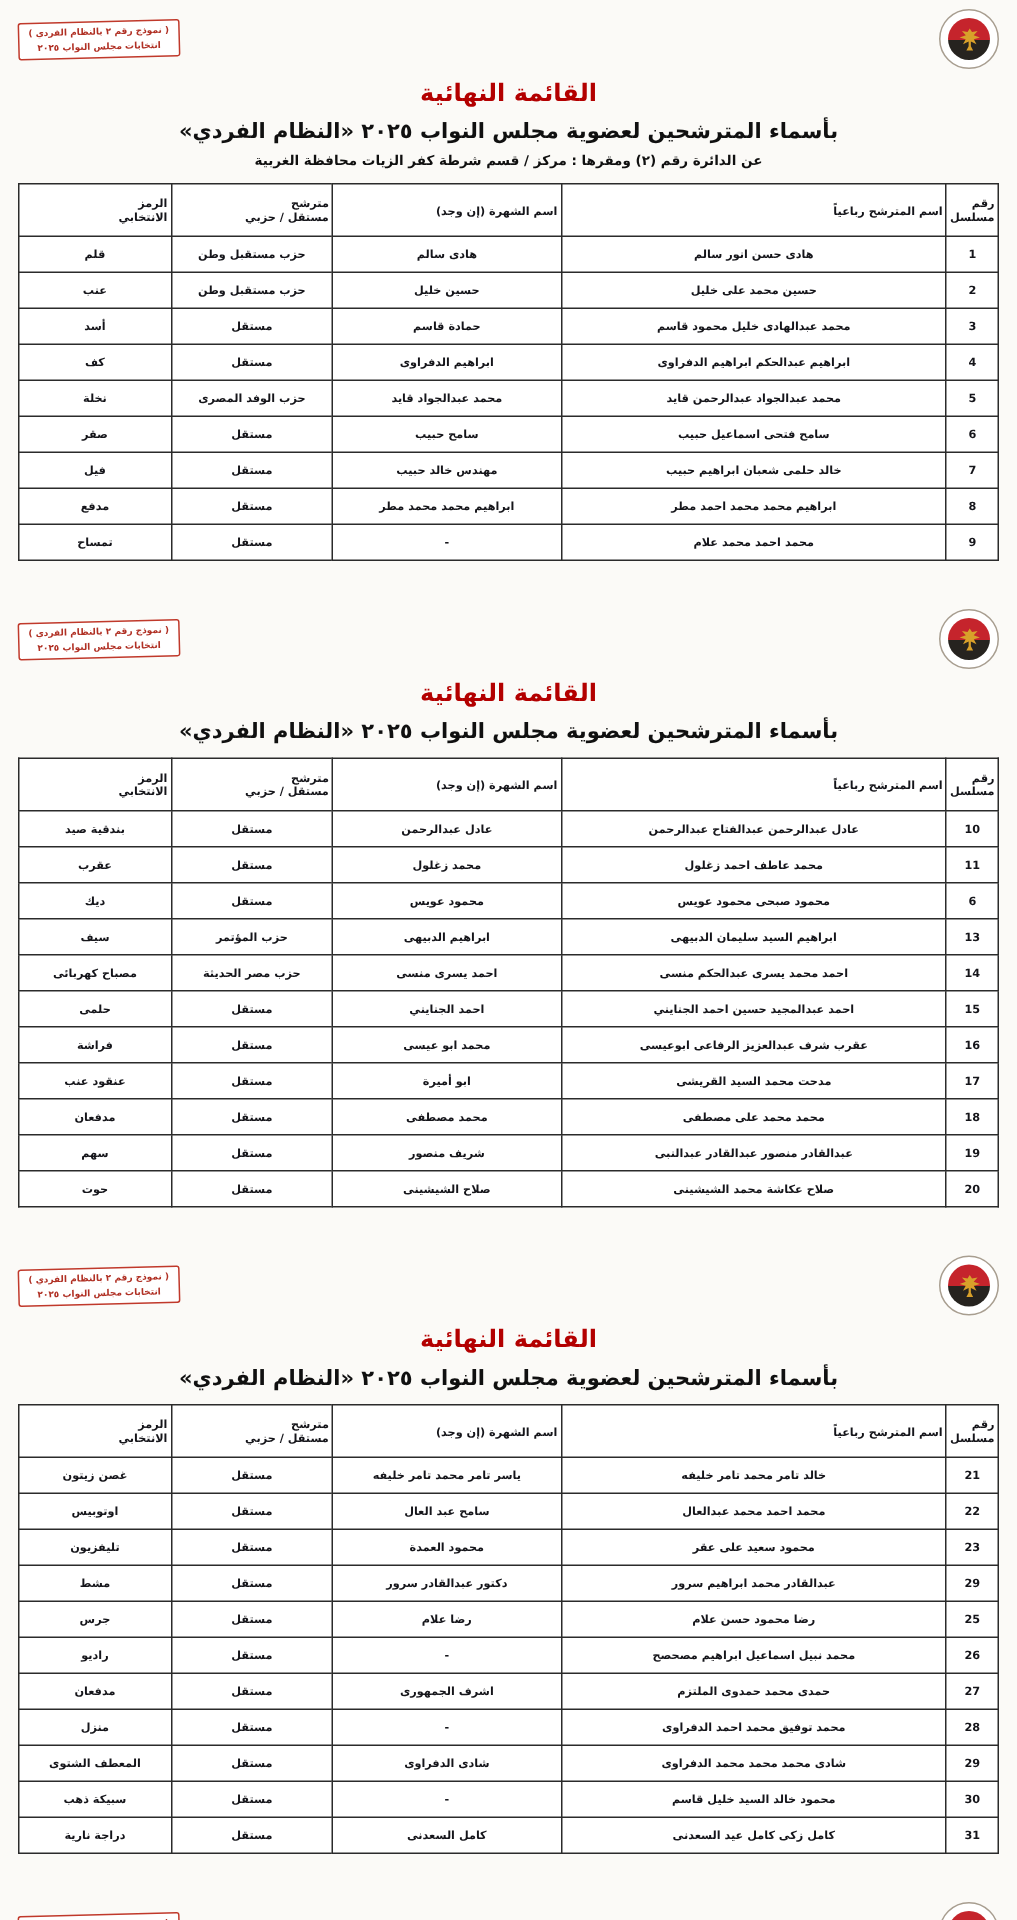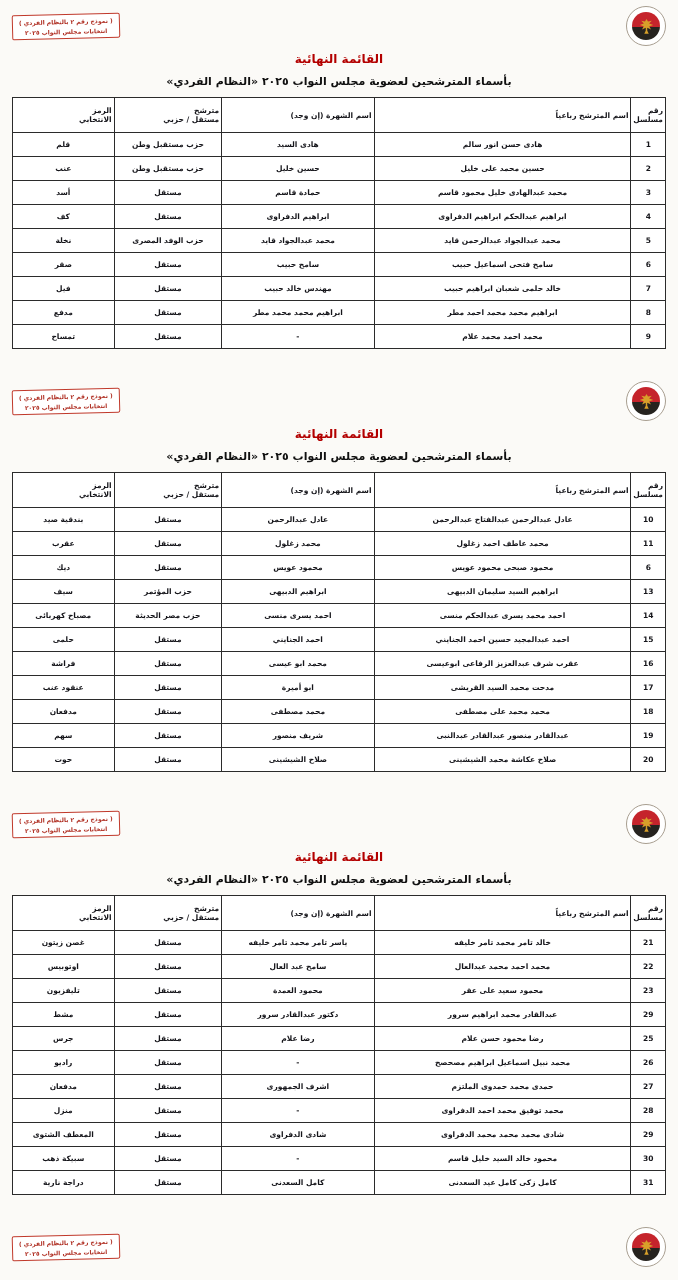--- a/index.html
+++ b/index.html
@@ -23,22 +23,22 @@
     background:linear-gradient(180deg,#c5242c 0 52%,#26231f 52% 100%);
     display:flex;align-items:center;justify-content:center;
   }
   .stamp{
     margin-top:8px;margin-right:2px;
     border:1px solid #c0392b;border-radius:2px;
     color:#b03024;font-size:6px;font-weight:bold;line-height:1.6;
     padding:2px 6px;text-align:center;transform:rotate(-1.5deg);
     background:#fff;
   }
-  .title{color:#b30000;font-size:12px;font-weight:bold;text-align:center;margin:4px 0 0;}
-  .subtitle{color:#101010;font-size:11px;font-weight:bold;text-align:center;margin:9px 0 0;}
+  .title{color:#b30000;font-size:16px;font-weight:bold;text-align:center;margin:4px 0 0;}
+  .subtitle{color:#101010;font-size:14px;font-weight:bold;text-align:center;margin:9px 0 0;}
   .district{color:#101010;font-size:9px;font-weight:bold;text-align:center;margin:7px 0 0;}
   table{
     width:100%;border-collapse:collapse;margin-top:9px;
     table-layout:fixed;background:#fff;
   }
   th,td{border:1px solid #2b2b2b;overflow:hidden;}
   th{font-size:7.5px;font-weight:bold;white-space:pre-line;height:30px;padding:2px;text-align:right;}
   td{font-size:7.5px;font-weight:bold;height:21px;padding:1px 4px;text-align:center;}
   .c-serial{width:34px;}
   .c-name{width:253px;}
@@ -59,20 +59,21 @@
           </svg>
         </div>
       </div>
       <div class="stamp">
         <div>( نموذج رقم ٢ بالنظام الفردي )</div>
         <div>انتخابات مجلس النواب ٢٠٢٥</div>
       </div>
     </div>
     <div class="title">القائمة النهائية</div>
     <div class="subtitle">بأسماء المترشحين لعضوية مجلس النواب ٢٠٢٥ «النظام الفردي»</div>
+    <div class="district">عن الدائرة رقم (٢)   ومقرها : مركز / قسم شرطة كفر الزيات   محافظة الغربية</div>
     <table>
       <colgroup>
         <col class="c-serial">
           <col class="c-name">
           <col class="c-nickname">
           <col class="c-affiliation">
           <col class="c-symbol">
       </colgroup>
       <thead>
         <tr>
@@ -83,21 +84,21 @@
           <th>مترشح
 مستقل / حزبي</th>
           <th>الرمز
 الانتخابي</th>
         </tr>
       </thead>
       <tbody>
           <tr>
             <td>1</td>
             <td>هادى حسن انور سالم</td>
-            <td>هادى السيد</td>
+            <td>هادى سالم</td>
             <td>حزب مستقبل وطن</td>
             <td>قلم</td>
           </tr>
           <tr>
             <td>2</td>
             <td>حسين محمد على خليل</td>
             <td>حسين خليل</td>
             <td>حزب مستقبل وطن</td>
             <td>عنب</td>
           </tr>

